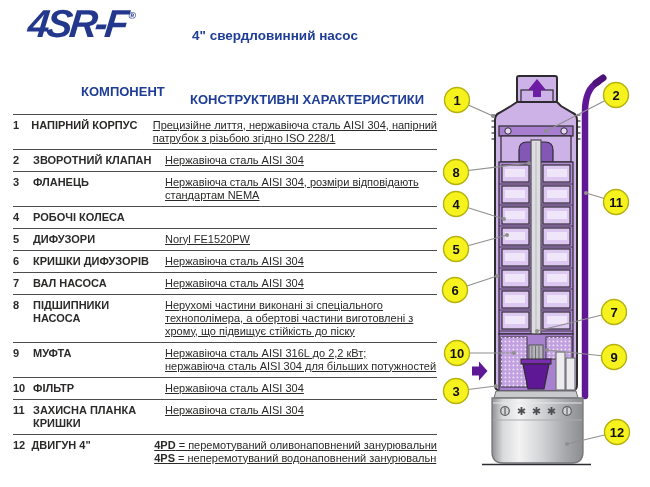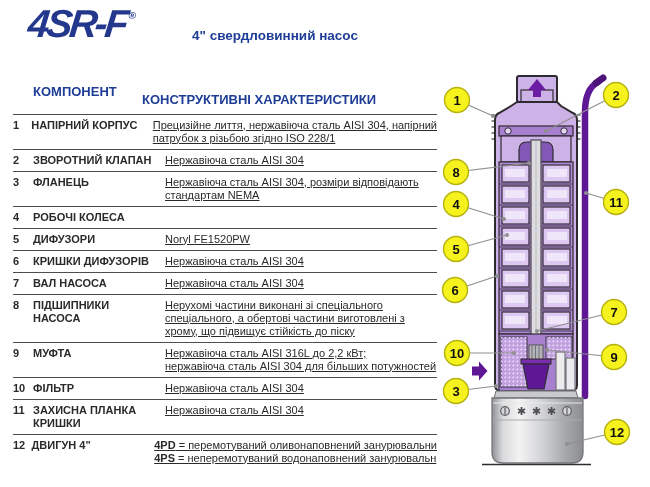--- a/index.html
+++ b/index.html
@@ -15,21 +15,21 @@
   }
   .logo .reg{font-size:10px;font-style:normal;letter-spacing:0;vertical-align:18px;margin-left:2px;}
   .tagline{
     position:absolute;left:192px;top:28px;color:#1e3d96;
     font-size:13.5px;font-weight:bold;white-space:nowrap;
   }
   
   .spec{position:absolute;left:13px;top:84px;width:424px;color:#2b2a29;}
   .t-head{display:flex;color:#1e3d96;font-weight:bold;font-size:13px;padding-bottom:7px;}
   .t-head .h-spacer{width:20px;}
-  .t-head .h-comp{width:109px;}
+  .t-head .h-comp{width:109px;margin-left:48px;}
   .t-head .h-char{flex:1;margin-top:8px;}
   .t-row{display:flex;border-top:1px solid #4d4d4f;padding:3.5px 0 4.5px;font-size:11px;line-height:13px;}
   .t-num{width:20px;font-weight:bold;}
   .t-name{width:132px;font-weight:bold;padding-right:6px;box-sizing:border-box;}
   .t-desc{flex:1;text-decoration:underline;}
   .t-desc.nowrap .line{white-space:nowrap;overflow:visible;}
   .t-desc b{font-weight:bold;}
   
   .diagram{position:absolute;left:420px;top:57px;width:230px;height:430px;}
 </style>
@@ -92,21 +92,21 @@
         <div class="t-name">ВАЛ НАСОСА</div>
         <div class="t-desc">
           <div class="line">Нержавіюча сталь AISI 304</div>
         </div>
       </div>
       <div class="t-row">
         <div class="t-num">8</div>
         <div class="t-name">ПІДШИПНИКИ НАСОСА</div>
         <div class="t-desc nowrap">
           <div class="line">Нерухомі частини виконані зі спеціального</div>
-          <div class="line">спеціального, а обертові частини виготовлені з</div>
+          <div class="line">технополімера, а обертові частини виготовлені з</div>
           <div class="line">хрому, що підвищує стійкість до піску</div>
         </div>
       </div>
       <div class="t-row">
         <div class="t-num">9</div>
         <div class="t-name">МУФТА</div>
         <div class="t-desc nowrap">
           <div class="line">Нержавіюча сталь AISI 316L до 2,2 кВт;</div>
           <div class="line">нержавіюча сталь AISI 304 для більших потужностей</div>
         </div>

